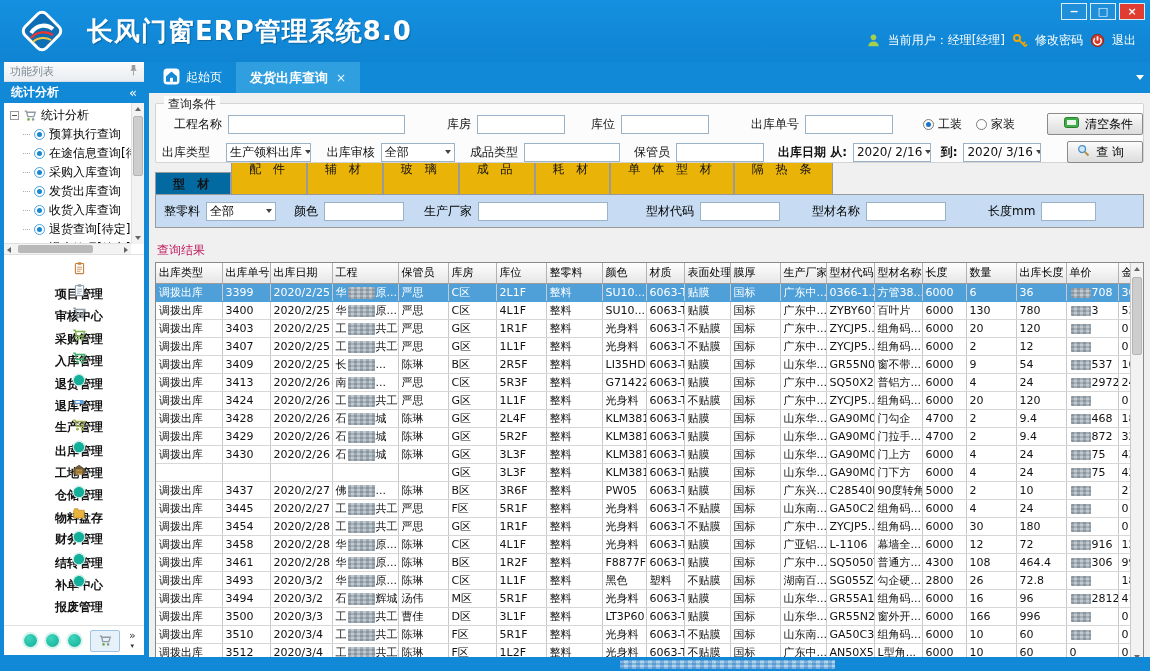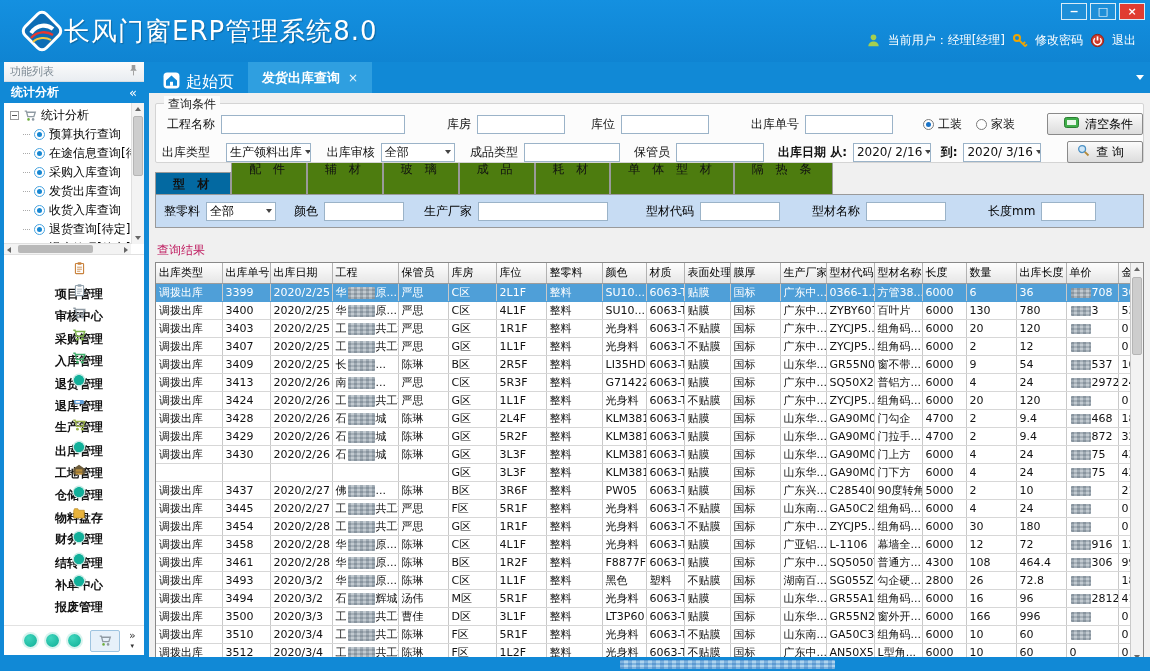--- a/index.html
+++ b/index.html
@@ -1,21 +1,21 @@
 <!DOCTYPE html>
 <html><head>
 <meta charset="utf-8">
 <style>
   *{box-sizing:border-box;margin:0;padding:0;font-family:"DejaVu Sans","Liberation Sans",sans-serif;}
   html,body{width:1150px;height:671px;overflow:hidden;}
   body{position:relative;background:#1189d6;}
   
   .titlebar{position:absolute;left:0;top:0;width:1150px;height:62px;background:linear-gradient(#1490e0,#0f84d2);}
   .logo{position:absolute;left:18px;top:7px;width:48px;height:48px;}
-  .apptitle{position:absolute;left:64px;top:14px;color:#fff;font-size:26px;font-weight:normal;letter-spacing:1px;text-shadow:1px 1px 1px rgba(0,0,0,.25);}
+  .apptitle{position:absolute;left:87px;top:14px;color:#fff;font-size:26px;font-weight:bold;letter-spacing:1px;text-shadow:1px 1px 1px rgba(0,0,0,.25);}
   .winbtns{position:absolute;right:5px;top:3px;display:flex;gap:3px;}
   .wbtn{width:26px;height:17px;font-size:11px;line-height:15px;text-align:center;color:#fff;border:1px solid #d9ecf7;background:#1e8fd8;cursor:pointer;font-weight:bold;}
   .wbtn.close{background:#e03c31;}
   .userbar{position:absolute;right:14px;top:32px;display:flex;align-items:center;gap:7px;color:#fff;font-size:12px;}
   .userbar .uicon{display:inline-flex;}
   .ulink{cursor:pointer;}
   
   .sidebar{position:absolute;left:2px;top:62px;width:144px;height:595px;background:#fff;border:2px solid #1189d6;border-top:none;display:flex;flex-direction:column;}
   .funchdr{height:20px;background:linear-gradient(#fbfbfb,#e9edf1);color:#7d8a94;font-size:11px;display:flex;align-items:center;padding:0 6px;justify-content:space-between;border-bottom:1px solid #d7dde2;}
   .grphdr{height:21px;background:#1189d6;color:#fff;font-size:12px;font-weight:bold;display:flex;align-items:center;justify-content:space-between;padding:0 7px;}
@@ -40,39 +40,39 @@
   .arr.rt{border-top:3px solid transparent;border-bottom:3px solid transparent;border-left:4px solid #666;}
   .menu{flex:1;padding:6px 0 0 10px;overflow:hidden;}
   .mitem{display:flex;align-items:center;gap:8px;height:22.4px;font-size:12px;font-weight:bold;color:#111;cursor:pointer;flex-direction:column;}
   .sbbottom{height:30px;border-top:1px solid #e2e2e2;display:flex;align-items:center;gap:9px;padding-left:20px;}
   .bdot{width:13px;height:13px;border-radius:50%;background:radial-gradient(circle at 35% 30%,#3fd6bd,#0fae96);box-shadow:0 0 0 2px #d8f3ee;cursor:pointer;}
   .cartbtn{width:30px;height:22px;border:1px solid #9fc4e0;background:#e7f1fa;border-radius:2px;display:flex;align-items:center;justify-content:center;cursor:pointer;}
   .morechev{font-size:11px;color:#333;cursor:pointer;line-height:9px;text-align:center;}
   
   .main{position:absolute;left:149px;top:62px;width:1001px;height:595px;background:#f0f0f0;}
   .tabstrip{position:relative;height:31px;background:#1189d6;display:flex;align-items:stretch;}
-  .tab-home{display:flex;align-items:flex-end;gap:6px;padding:0 14px;color:#fff;font-size:16px;cursor:pointer;}
+  .tab-home{display:flex;align-items:center;gap:6px;padding:0 14px;color:#fff;font-size:12px;cursor:pointer;}
   .tab-active{display:flex;align-items:center;gap:8px;padding:0 14px;background:#2f9fe0;color:#fff;font-size:13px;font-weight:bold;cursor:pointer;}
   .tabx{font-weight:normal;font-size:12px;color:#e9f5fc;cursor:pointer;}
   .strip-dn{position:absolute;right:6px;top:13px;border-left:4px solid transparent;border-right:4px solid transparent;border-top:5px solid #fff;}
   .content{position:absolute;left:0;top:31px;right:0;bottom:0;padding:5px 6px 0 6px;}
   .groupbox{position:relative;border:1px solid #d4d4d4;background:#fcfcfc;border-radius:2px;}
   .gblegend{position:absolute;top:-8px;left:8px;background:#fcfcfc;padding:0 4px;font-size:12px;color:#222;}
   .qbox{height:60px;margin-top:5px;}
   .qrow{display:flex;align-items:center;height:26px;font-size:12px;color:#111;}
   .qrow label{white-space:nowrap;}
   .tbx{height:19px;border:1px solid #9bb3c8;background:#fff;font-size:12px;padding:0 3px;}
   .combo{height:19px;border:1px solid #9bb3c8;background:#fff;display:flex;align-items:center;justify-content:space-between;padding:0 3px;font-size:12px;cursor:pointer;white-space:nowrap;overflow:hidden;}
   .combo .ca{border-left:3.5px solid transparent;border-right:3.5px solid transparent;border-top:4px solid #444;margin-left:3px;flex:none;}
   .radio{width:11px;height:11px;border-radius:50%;border:1px solid #7a7a7a;background:#fff;display:inline-block;position:relative;cursor:pointer;flex:none;}
   .radio.checked::after{content:"";position:absolute;left:2px;top:2px;width:5px;height:5px;border-radius:50%;background:#1b74c8;}
   .btn{display:inline-flex;align-items:center;gap:6px;border:1px solid #8a8a8a;background:linear-gradient(#fbfbfb,#dcdcdc);border-radius:2px;font-size:12px;padding:0 9px;height:22px;cursor:pointer;white-space:nowrap;}
   
   .mtabs{display:flex;margin-top:9px;height:22px;align-items:flex-end;}
-  .mtab{border:1px solid #9a9a9a;border-bottom:none;background:#4d7c0f;font-size:12px;padding:0 17px;height:36px;line-height:20px;cursor:pointer;letter-spacing:4px;color:#111;}
+  .mtab{border:1px solid #9a9a9a;border-bottom:none;background:#eab308;font-size:12px;padding:0 17px;height:36px;line-height:20px;cursor:pointer;letter-spacing:4px;color:#111;}
   .mtab.active{background:#0369a1;height:22px;line-height:22px;font-weight:bold;}
   .filterbar{border:1px solid #9a9a9a;background:#c7dcf3;height:34px;display:flex;align-items:center;font-size:12px;gap:6px;padding:0 8px;}
   
   .rbox{margin-top:14px;height:432px;background:#f0f0f0;border:none;}
   .rlabel{font-size:12px;color:#be185d;margin:0 0 3px 2px;}
   .tablewrap{position:relative;border:1px solid #898989;background:#fff;height:414px;overflow:hidden;}
   table{border-collapse:collapse;table-layout:fixed;width:967px;}
   th,td{font-size:11px;font-weight:normal;text-align:left;padding:0 3px;height:18px;white-space:nowrap;overflow:hidden;border-right:1px solid #c9c9c9;}
   thead th{height:20px;background:linear-gradient(#fefefe,#e6e6e6);border-right:1px solid #b2b2b2;border-bottom:1px solid #9c9c9c;}
   tbody td{border-bottom:1px solid #d7d7d7;color:#111;}
@@ -348,21 +348,21 @@
       <span class="tabx">×</span>
     </div>
     <span class="strip-dn"></span>
   </div>
 
   <div class="content">
 
     <div class="groupbox qbox">
       <span class="gblegend">查询条件</span>
       <div class="qrow" style="margin-top:7px;">
-        <label style="margin-left:11px;">工程名称</label>
+        <label style="margin-left:18px;">工程名称</label>
         <input class="tbx" style="width: 190px; margin-left: 6px;">
         <label style="margin-left:42px;">库房</label>
         <input class="tbx" style="width: 88px; margin-left: 6px;">
         <label style="margin-left:26px;">库位</label>
         <input class="tbx" style="width: 88px; margin-left: 6px;">
         <label style="margin-left:42px;">出库单号</label>
         <input class="tbx" style="width: 88px; margin-left: 6px;">
         <span class="radio checked" style="margin-left:30px;"></span>
         <label style="margin-left:4px;">工装</label>
         <span class="radio" style="margin-left:14px;"></span>

